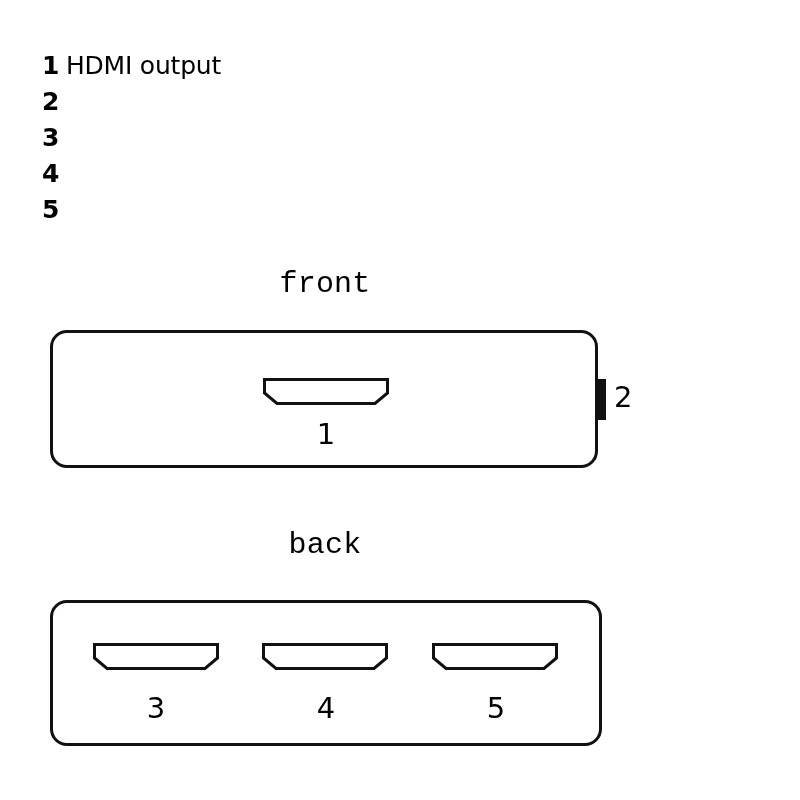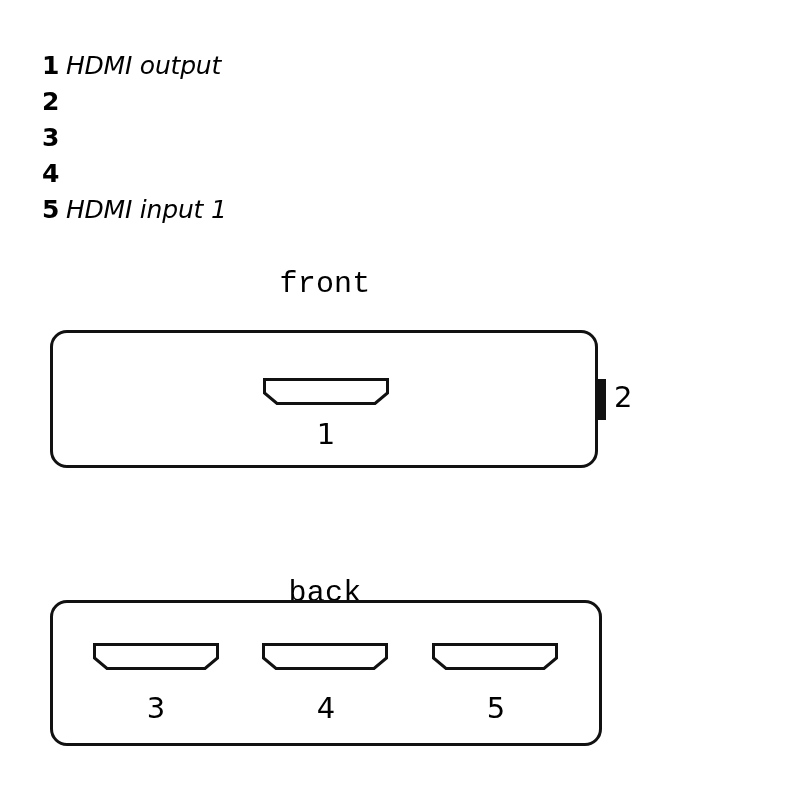--- a/index.html
+++ b/index.html
@@ -34,39 +34,38 @@
   .legend-num {
     font-weight: 700;
     font-size: 25px;
     letter-spacing: -0.5px;
   }
   .legend-label {
     font-weight: 400;
     font-size: 25px;
     letter-spacing: -0.2px;
     margin-left: 7px;
-    font-style: italic;
   }
   
   .legend-row.tight .legend-label {
     margin-left: 1px;
   }
 
   
   .caption {
     position: absolute;
     width: 560px;
     text-align: center;
     font-size: 30px;
     font-weight: 400;
     letter-spacing: 0.2px;
     font-family: Liberation Mono, monospace;
   }
   #caption-front { left: 45px; top: 267px; }
-  #caption-back  { left: 45px; top: 528px; margin-top: 48px; }
+  #caption-back  { left: 45px; top: 528px; }
 
   
   .panel {
     position: absolute;
     box-sizing: border-box;
     border: 3px solid #111111;
     border-radius: 17px;
     background: #ffffff;
   }
   #panel-front {
@@ -160,21 +159,20 @@
   <div class="legend-row tight">
     <span class="legend-num">3</span>
   </div>
 
   <div class="legend-row">
     <span class="legend-num">4</span>
   </div>
 
   <div class="legend-row">
     <span class="legend-num">5</span>
-    <span class="legend-label">HDMI input 1</span>
   </div>
 
 </div>
 
 <div class="caption" id="caption-front">front</div>
 
 <div class="panel" id="panel-front"></div>
 
 <div class="hdmi-port" id="port-1">
   <svg viewBox="0 0 126 27" preserveAspectRatio="none">

